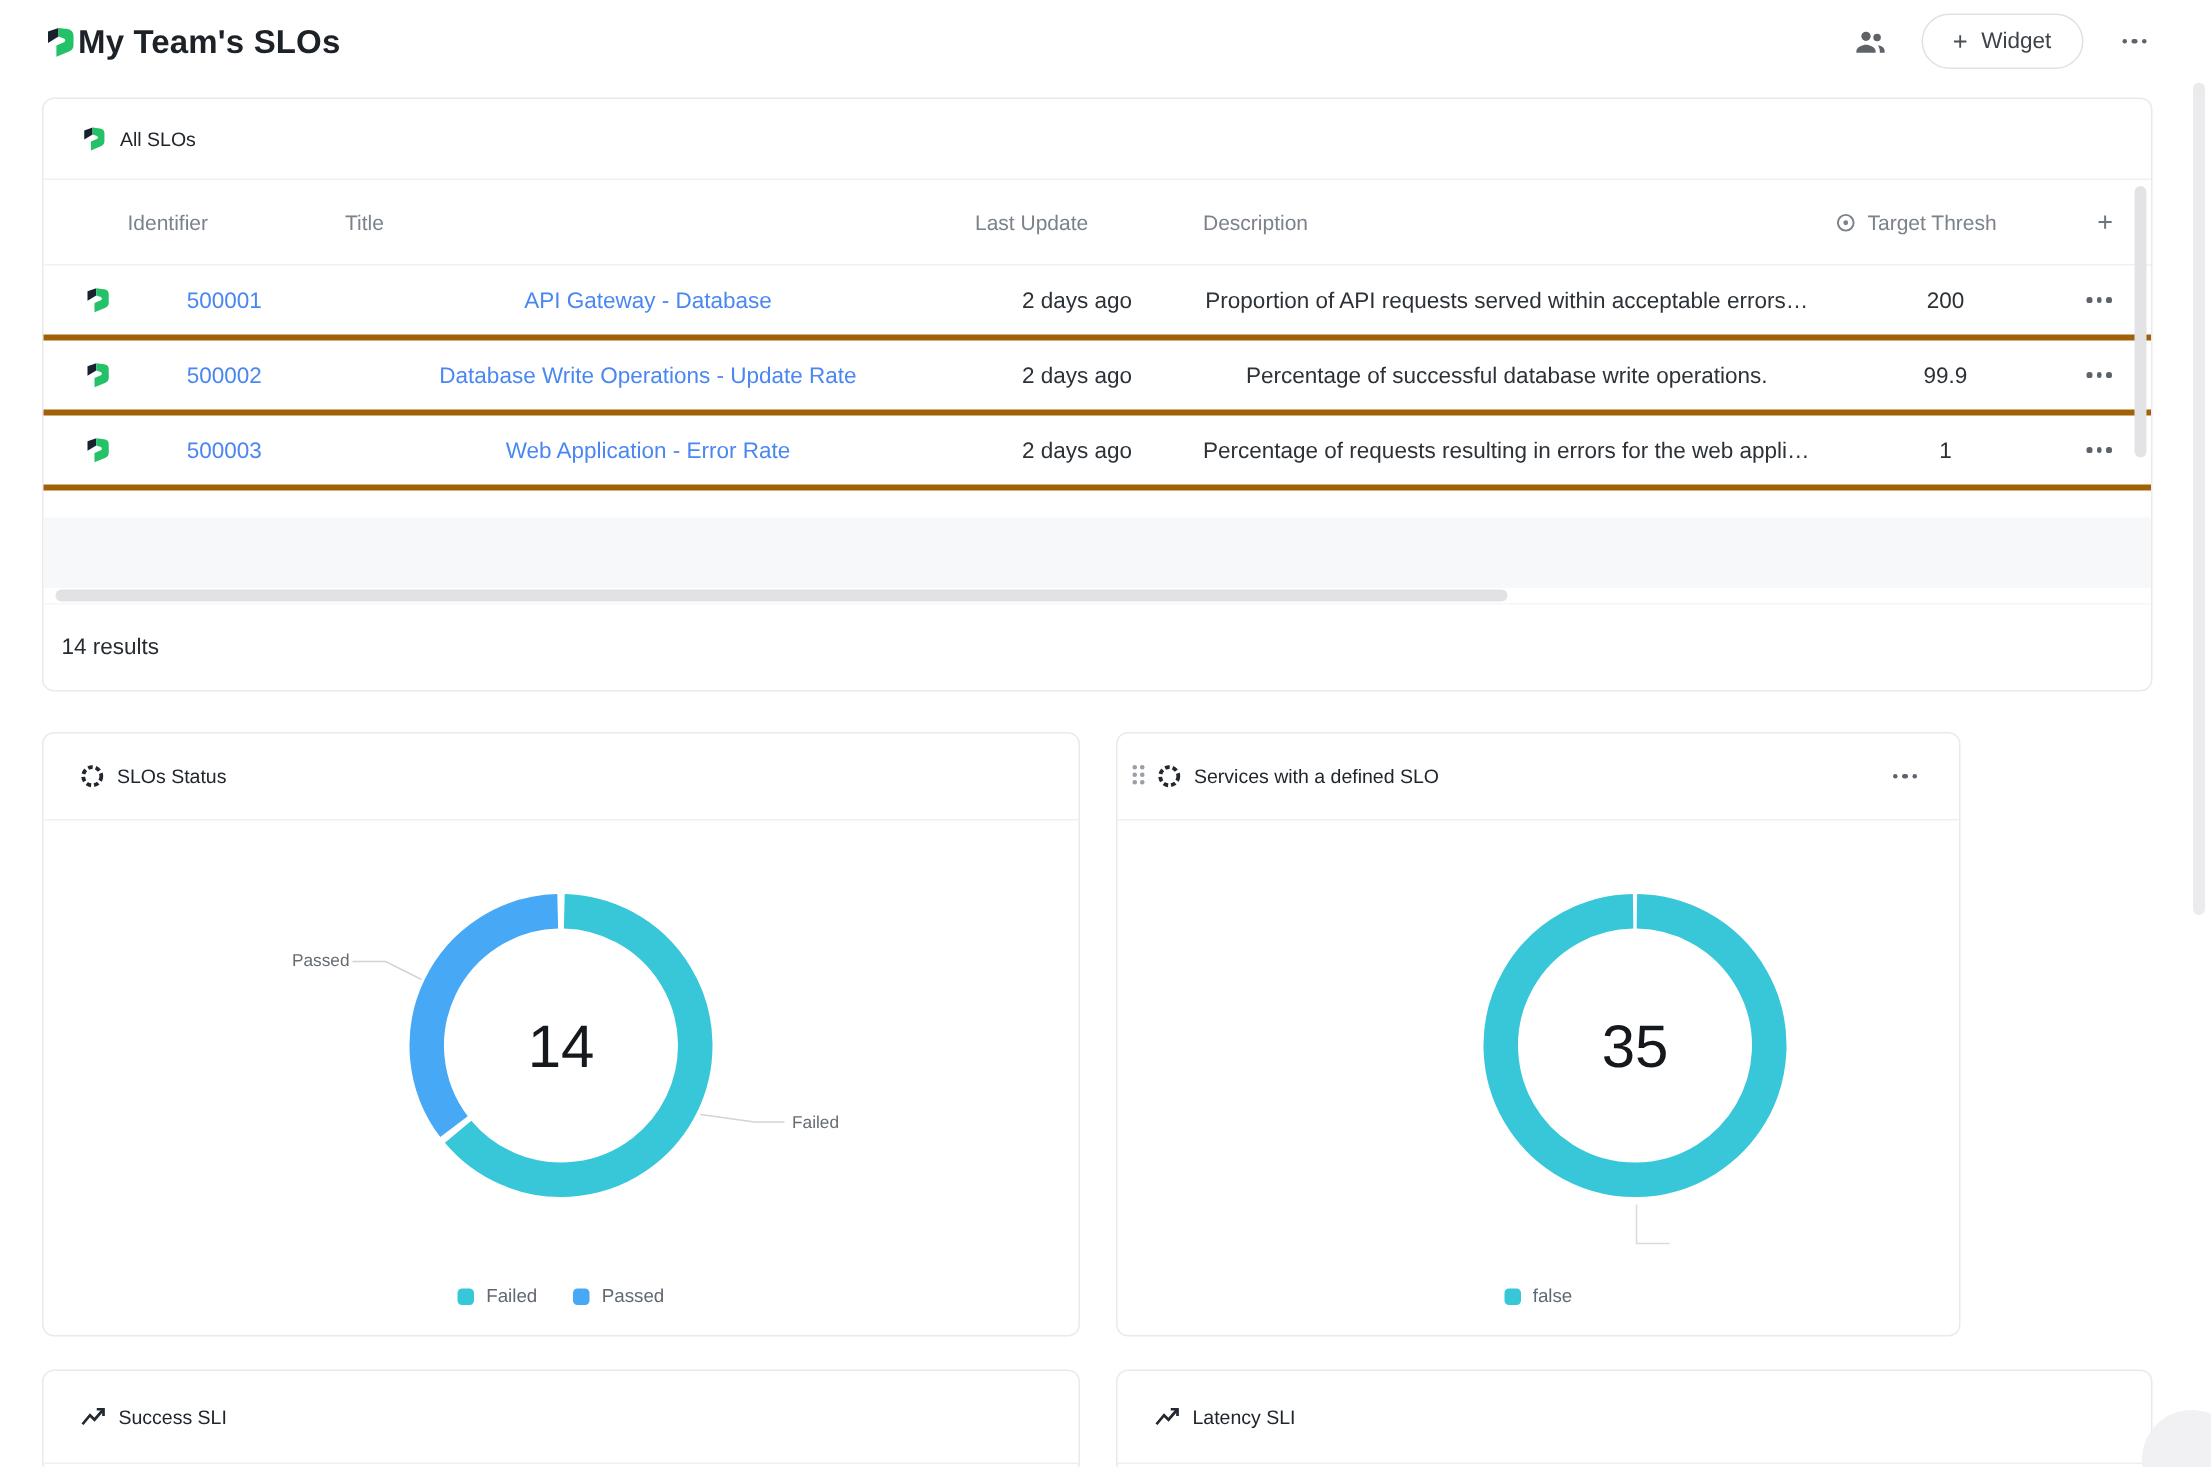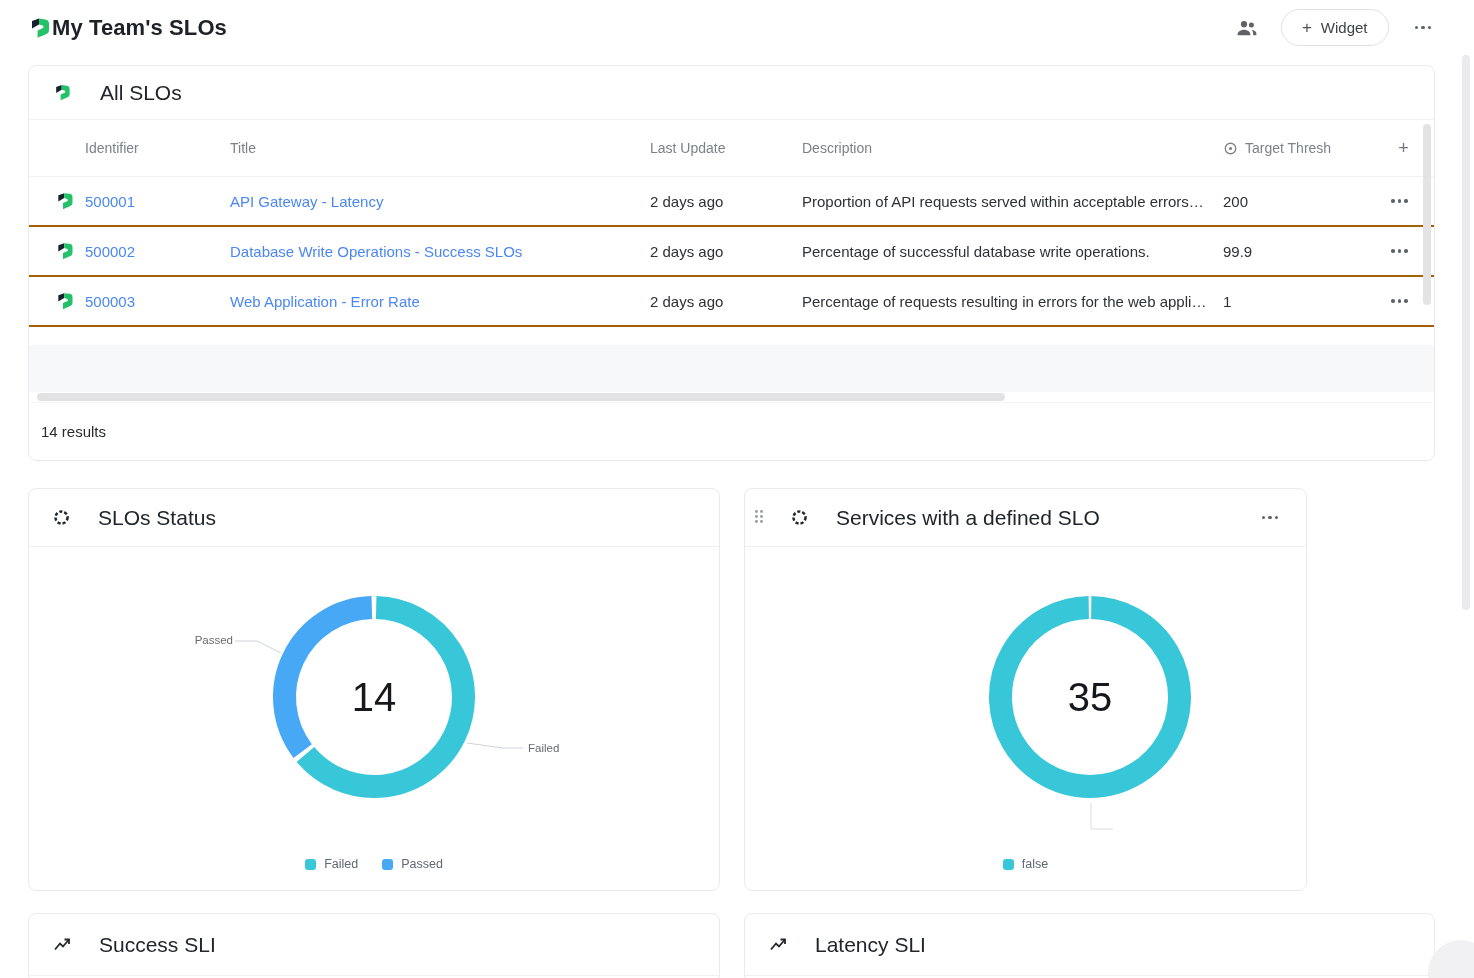--- a/index.html
+++ b/index.html
@@ -22,32 +22,32 @@
     font-size:15px; color:#3c434a; cursor:pointer; font-family:inherit;
   }
   .plus-glyph { font-size:17px; line-height:1; color:#4a5056; font-weight:400; }
 
   .dots { display:flex; gap:3px; align-items:center; cursor:pointer; padding:4px; }
   .dots i { width:3.5px; height:3.5px; border-radius:50%; background:#5c636a; }
 
   
   .card { background:#fff; border:1px solid #e9eaec; border-radius:8px; }
   .card-header {
-    height:54px; display:flex; align-items:center; gap:28px;
+    height:54px; display:flex; align-items:center; gap:8px;
     padding:0 24px; border-bottom:1px solid #eef0f1;
-    font-size:21px; color:#1d232a;
+    font-size:13px; color:#1d232a;
   }
   .card-title { font-weight:400; color:#20262c; }
 
   
   .table-card { margin-top:12px; position:relative; }
-  .trow { display:grid; grid-template-columns:56px 145px 420px 152px 421px 164px 1fr; align-items:center; }
+  .trow { display:grid; grid-template-columns:56px 145px 420px 152px 421px 164px 1fr; align-items:center;text-align:center; }
   .thead { height:57px; color:#7b828a; font-size:14px; border-bottom:1px solid #f0f1f3; }
   .th { display:flex; align-items:center; gap:7px; padding-right:14px; }
-  .data-row { height:50px; font-size:15px; border-bottom:2px solid #a16207; }
+  .data-row { height:50px; font-size:15px; border-bottom:4px solid #a16207; }
   .cell { padding-right:16px; white-space:nowrap; overflow:hidden; text-overflow:ellipsis; color:#2c3237; }
   .icon-cell { padding-left:26px; display:flex; align-items:center; }
   .link { color:#4b87f1; text-decoration:none; cursor:pointer; }
   .actions-cell { display:flex; align-items:center; }
   .th-add { justify-content:center; cursor:pointer; color:#6f767d; font-size:18px; }
   .empty-band { height:47px; background:#f7f8f9; margin-top:18px; }
   .hscroll { height:10px; display:flex; align-items:center; padding-left:8px; }
   .hscroll-thumb { width:968px; height:8px; border-radius:4px; background:#e2e2e4; cursor:pointer; }
   .table-footer { height:58px; display:flex; align-items:center; padding-left:12px; font-size:15px; color:#262c31; border-top:1px solid #f4f5f6; }
   .table-vscroll { position:absolute; top:58px; right:3px; width:8px; height:181px; border-radius:4px; background:#e3e3e5; cursor:pointer; }
@@ -143,42 +143,42 @@
     </div>
 
     <div class="trow data-row">
       <div class="icon-cell">
         <svg width="20" height="20" viewBox="0 0 24 24">
             <path d="M4 5 L11 2.6 V8.4 L4 12.6 Z" fill="#17222e"></path>
             <path d="M11 2.6 L17.2 3.4 A4.2 4.2 0 0 1 21 7.6 V14.2 A4.2 4.2 0 0 1 18.4 18.1 L9.6 21.8 V14.4 L14.6 12.2 A1.4 1.4 0 0 0 14.6 9.6 L11 8.4 Z" fill="#24c268"></path>
           </svg>
       </div>
       <div class="cell"><a class="link">500001</a></div>
-      <div class="cell"><a class="link">API Gateway - Latency</a></div>
+      <div class="cell"><a class="link">API Gateway - Database</a></div>
       <div class="cell">2 days ago</div>
       <div class="cell">Proportion of API requests served within acceptable errors…</div>
       <div class="cell">200</div>
       <div class="actions-cell">
           <span class="dots">
             <i></i>
             <i></i>
             <i></i>
           </span>
         </div>
     </div>
 
     <div class="trow data-row">
       <div class="icon-cell">
         <svg width="20" height="20" viewBox="0 0 24 24">
             <path d="M4 5 L11 2.6 V8.4 L4 12.6 Z" fill="#17222e"></path>
             <path d="M11 2.6 L17.2 3.4 A4.2 4.2 0 0 1 21 7.6 V14.2 A4.2 4.2 0 0 1 18.4 18.1 L9.6 21.8 V14.4 L14.6 12.2 A1.4 1.4 0 0 0 14.6 9.6 L11 8.4 Z" fill="#24c268"></path>
           </svg>
       </div>
       <div class="cell"><a class="link">500002</a></div>
-      <div class="cell"><a class="link">Database Write Operations - Success SLOs</a></div>
+      <div class="cell"><a class="link">Database Write Operations - Update Rate</a></div>
       <div class="cell">2 days ago</div>
       <div class="cell">Percentage of successful database write operations.</div>
       <div class="cell">99.9</div>
       <div class="actions-cell">
           <span class="dots">
             <i></i>
             <i></i>
             <i></i>
           </span>
         </div>

